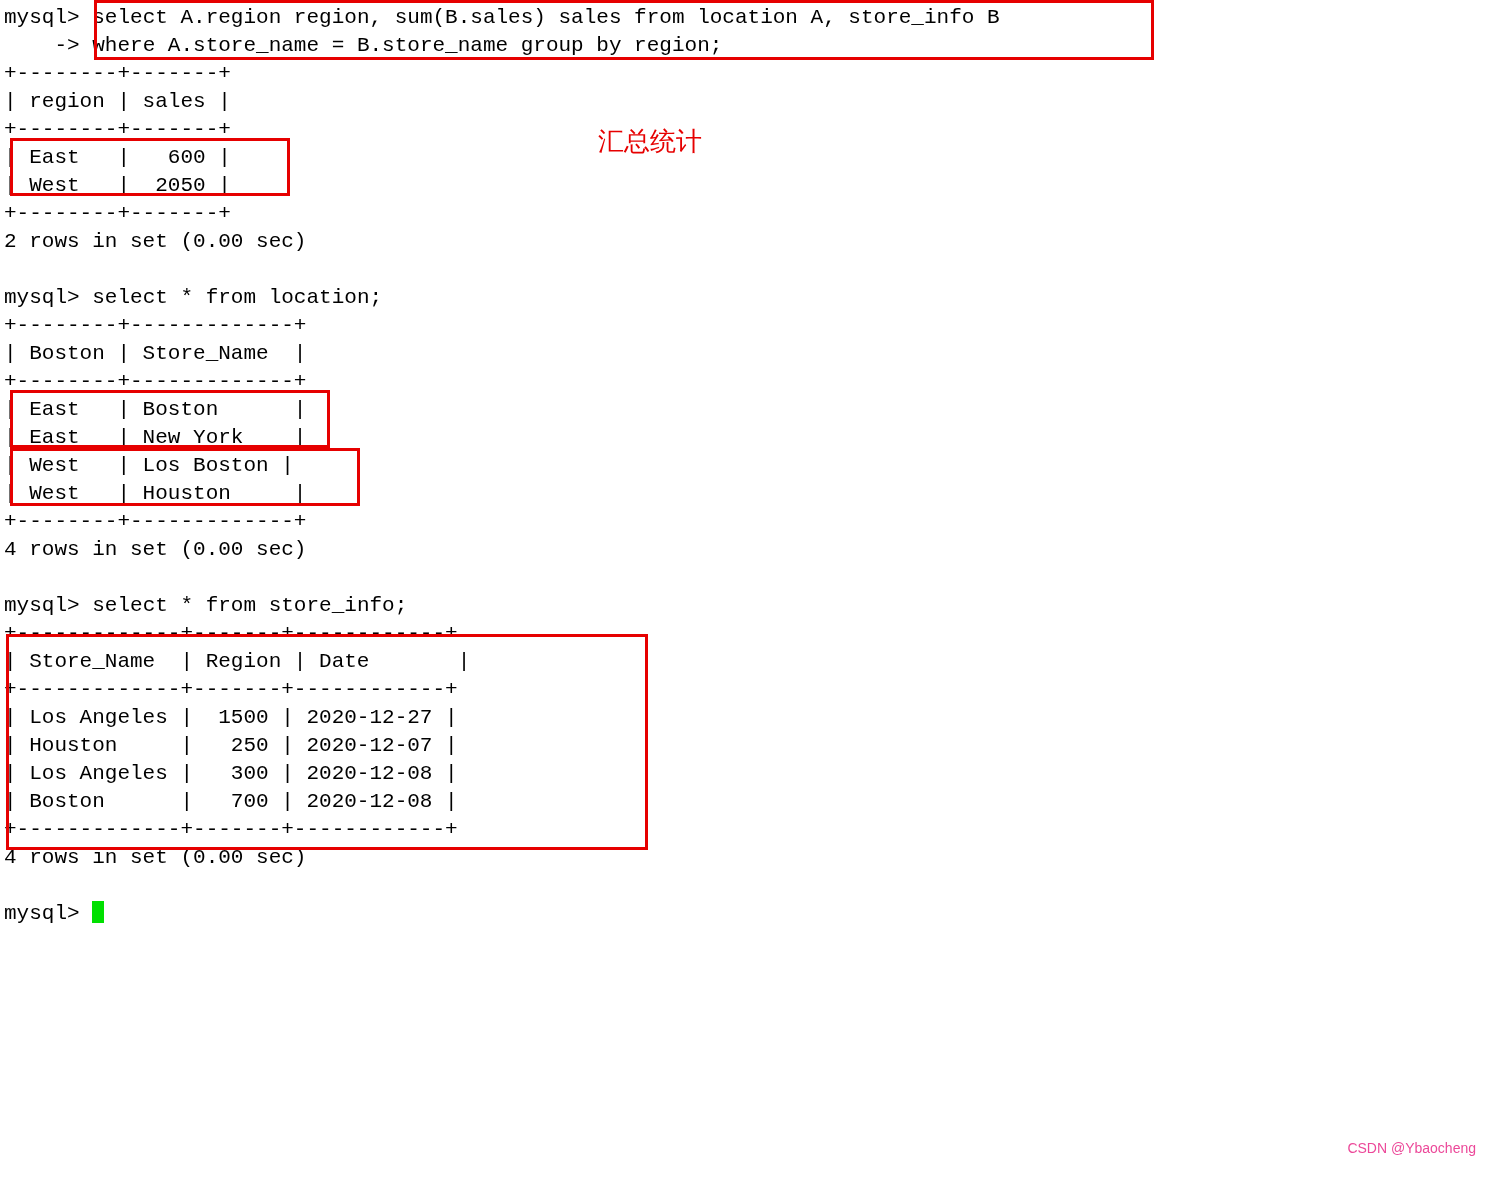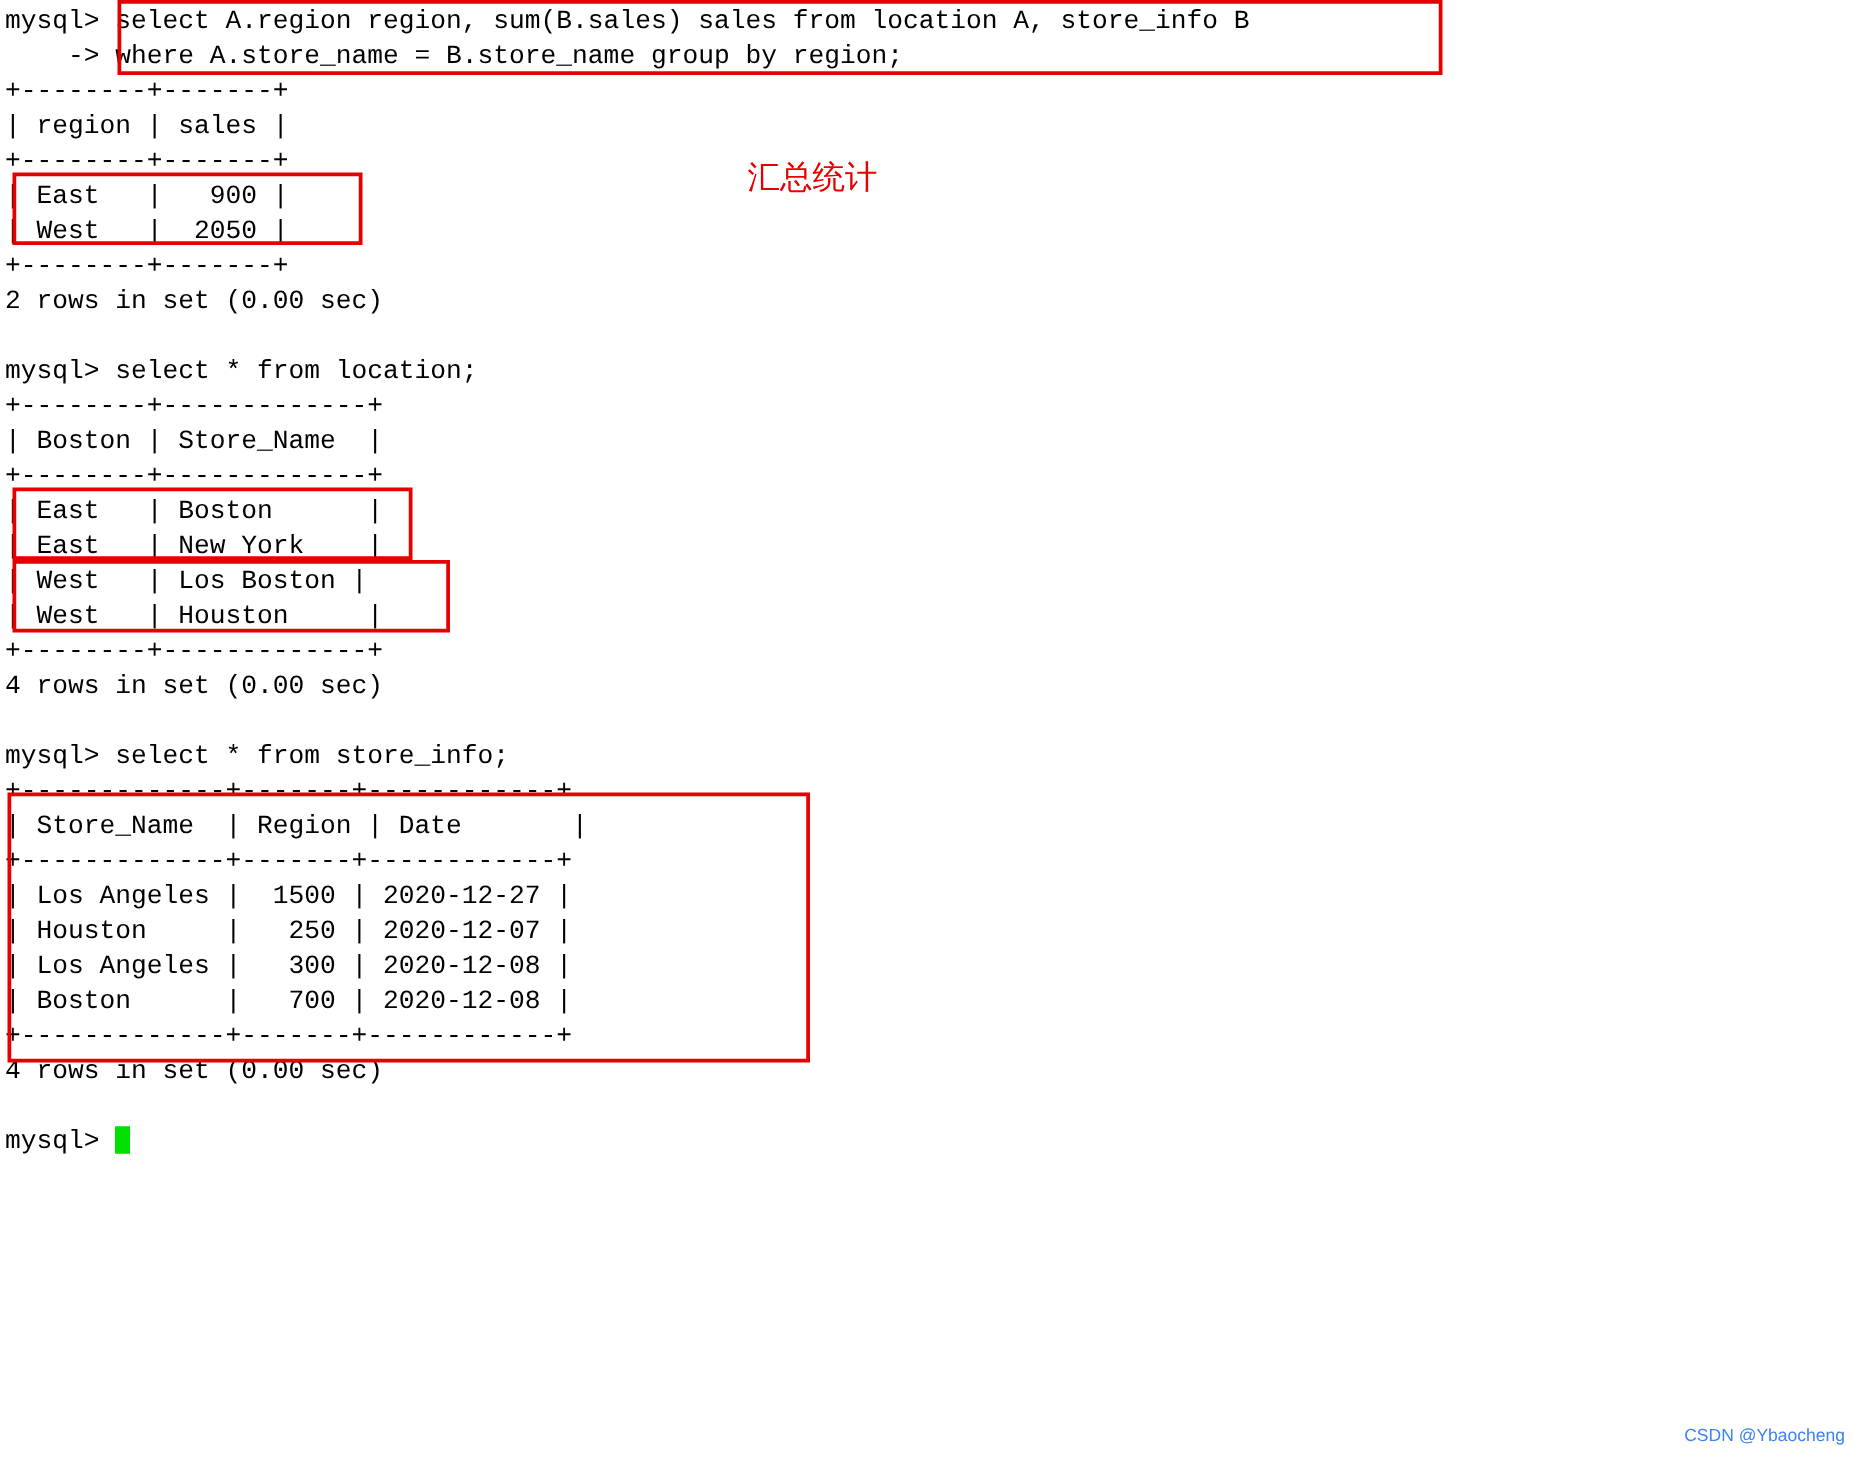--- a/index.html
+++ b/index.html
@@ -41,35 +41,35 @@
     position: absolute;
     color: #e60000;
     font-family: Liberation Serif, serif;
     font-size: 26px;
     z-index: 3;
   }
   .watermark {
     position: absolute;
     right: 18px;
     bottom: 18px;
-    color: #3b82f6;
+    color: #ec4899;
     font-family: Arial, sans-serif;
     font-size: 14px;
     z-index: 2;
   }
 </style>
 </head>
 <body>
 
 <pre><span>mysql&gt;</span> <span>select A.region region, sum(B.sales) sales from location A, store_info B</span>
 <span>    -&gt;</span> <span>where A.store_name = B.store_name group by region;</span>
 <span>+--------+-------+</span>
 <span>| region | sales |</span>
 <span>+--------+-------+</span>
-<span>| East   |   900 |</span>
+<span>| East   |   600 |</span>
 <span>| West   |  2050 |</span>
 <span>+--------+-------+</span>
 <span>2 rows in set (0.00 sec)</span>
 
 <span>mysql&gt;</span> <span>select * from location;</span>
 <span>+--------+-------------+</span>
 <span>| Boston | Store_Name  |</span>
 <span>+--------+-------------+</span>
 <span>| East   | Boston      |</span>
 <span>| East   | New York    |</span>

